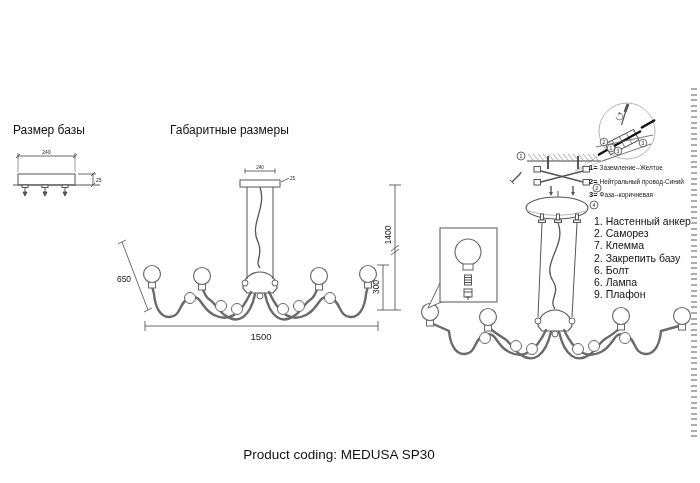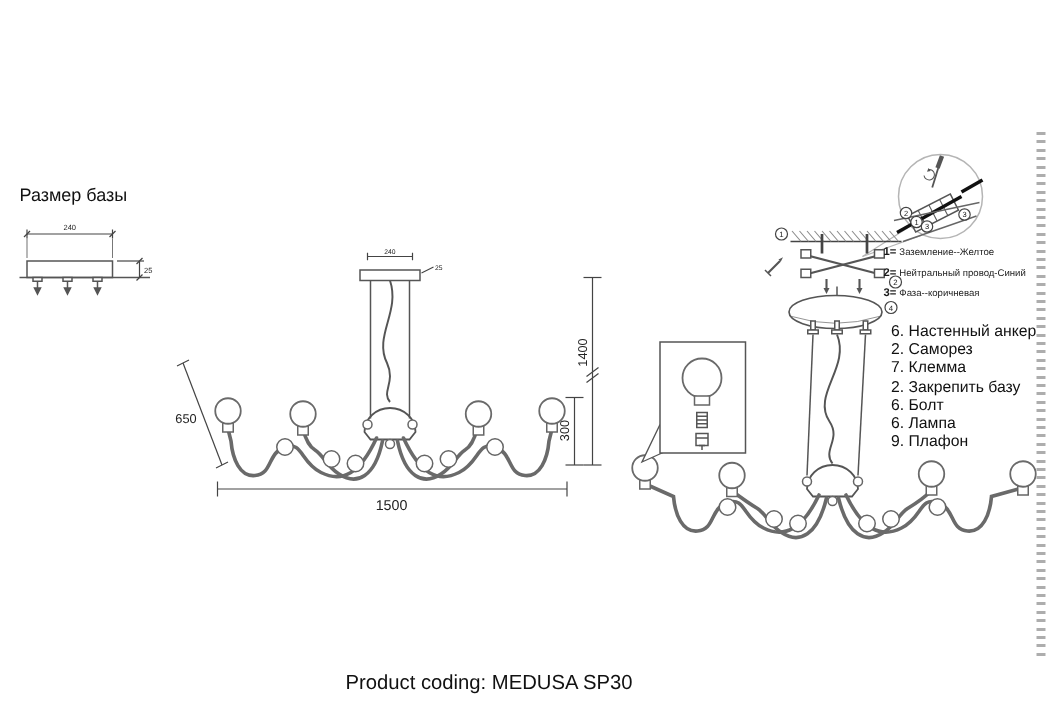--- a/index.html
+++ b/index.html
@@ -9,39 +9,40 @@
   #title{left:13px;top:53px;font-size:28px;letter-spacing:0.5px;color:#111;}
   .section-label{font-size:12px;font-weight:normal;color:#111;}
   #base-label{left:13px;top:123px;}
   #dims-label{left:170px;top:123px;}
   #legend{left:589px;top:163px;width:112px;}
   .legend-row{display:flex;align-items:baseline;margin-bottom:4.6px;}
   .legend-num{font-size:7.5px;font-weight:600;margin-right:2px;white-space:nowrap;}
   .legend-text{font-size:6.4px;color:#222;white-space:nowrap;}
   #parts{left:594px;top:215px;}
   .part-item{font-size:10.5px;line-height:12.2px;color:#111;white-space:nowrap;}
-  #footer{left:0;top:447px;width:652px;text-align:center;font-size:13.5px;color:#111;}
+  #footer{left:0;top:447px;width:652px;text-align:center;font-size:13.5px;color:#111;padding-left:13px;}
   #edge-strip{left:691px;top:88px;width:6px;height:352px;
       background:repeating-linear-gradient(180deg,#adadad 0px,#adadad 2px,transparent 2px,transparent 5.6px);}
   svg{position:absolute;overflow:visible;}
   svg text{font-family:"Liberation Sans",sans-serif;fill:#222;}
   .ln{stroke:#555;fill:none;}
   .thin{stroke:#777;stroke-width:0.7;fill:none;}
   .dim{stroke:#444;stroke-width:0.8;fill:none;}
   .arm{stroke:#6a6a6a;stroke-width:2.4;fill:none;stroke-linecap:round;}
   .ball{fill:#fff;stroke:#666;stroke-width:1;}
   .bulb{fill:#fff;stroke:#6a6a6a;stroke-width:1.2;}
   .callout{fill:#fff;stroke:#444;stroke-width:0.8;}
 </style>
 </head>
 <body>
 
 <div id="page">
 
   <div id="base-label" class="abs section-label">Размер базы</div>
+  <div id="dims-label" class="abs section-label">Габаритные размеры</div>
 
   <svg class="abs" style="left:8px;top:146px" width="100" height="62" viewBox="0 0 100 62">
     <g>
       <line class="dim" x1="10" y1="10" x2="67" y2="10"></line>
       <line class="dim" x1="10" y1="7" x2="10" y2="13"></line>
       <line class="dim" x1="67" y1="7" x2="67" y2="13"></line>
       <line class="dim" x1="8" y1="12" x2="12" y2="8"></line>
       <line class="dim" x1="65" y1="12" x2="69" y2="8"></line>
       <text x="38.5" y="7.5" font-size="5" text-anchor="middle">240</text>
       <line class="thin" x1="10" y1="13" x2="10" y2="26"></line>
@@ -332,21 +333,21 @@
       <span class="legend-num">2=</span>
       <span class="legend-text">Нейтральный провод-Синий</span>
     </div>
     <div class="legend-row">
       <span class="legend-num">3=</span>
       <span class="legend-text">Фаза--коричневая</span>
     </div>
   </div>
 
   <div id="parts" class="abs">
-    <div class="part-item">6. Настенный анкер</div>
+    <div class="part-item">1. Настенный анкер</div>
     <div class="part-item">2. Саморез</div>
     <div class="part-item">7. Клемма</div>
     <div class="part-item">2. Закрепить базу</div>
     <div class="part-item">6. Болт</div>
     <div class="part-item">6. Лампа</div>
     <div class="part-item">9. Плафон</div>
   </div>
 
   <div id="edge-strip" class="abs"></div>
 

